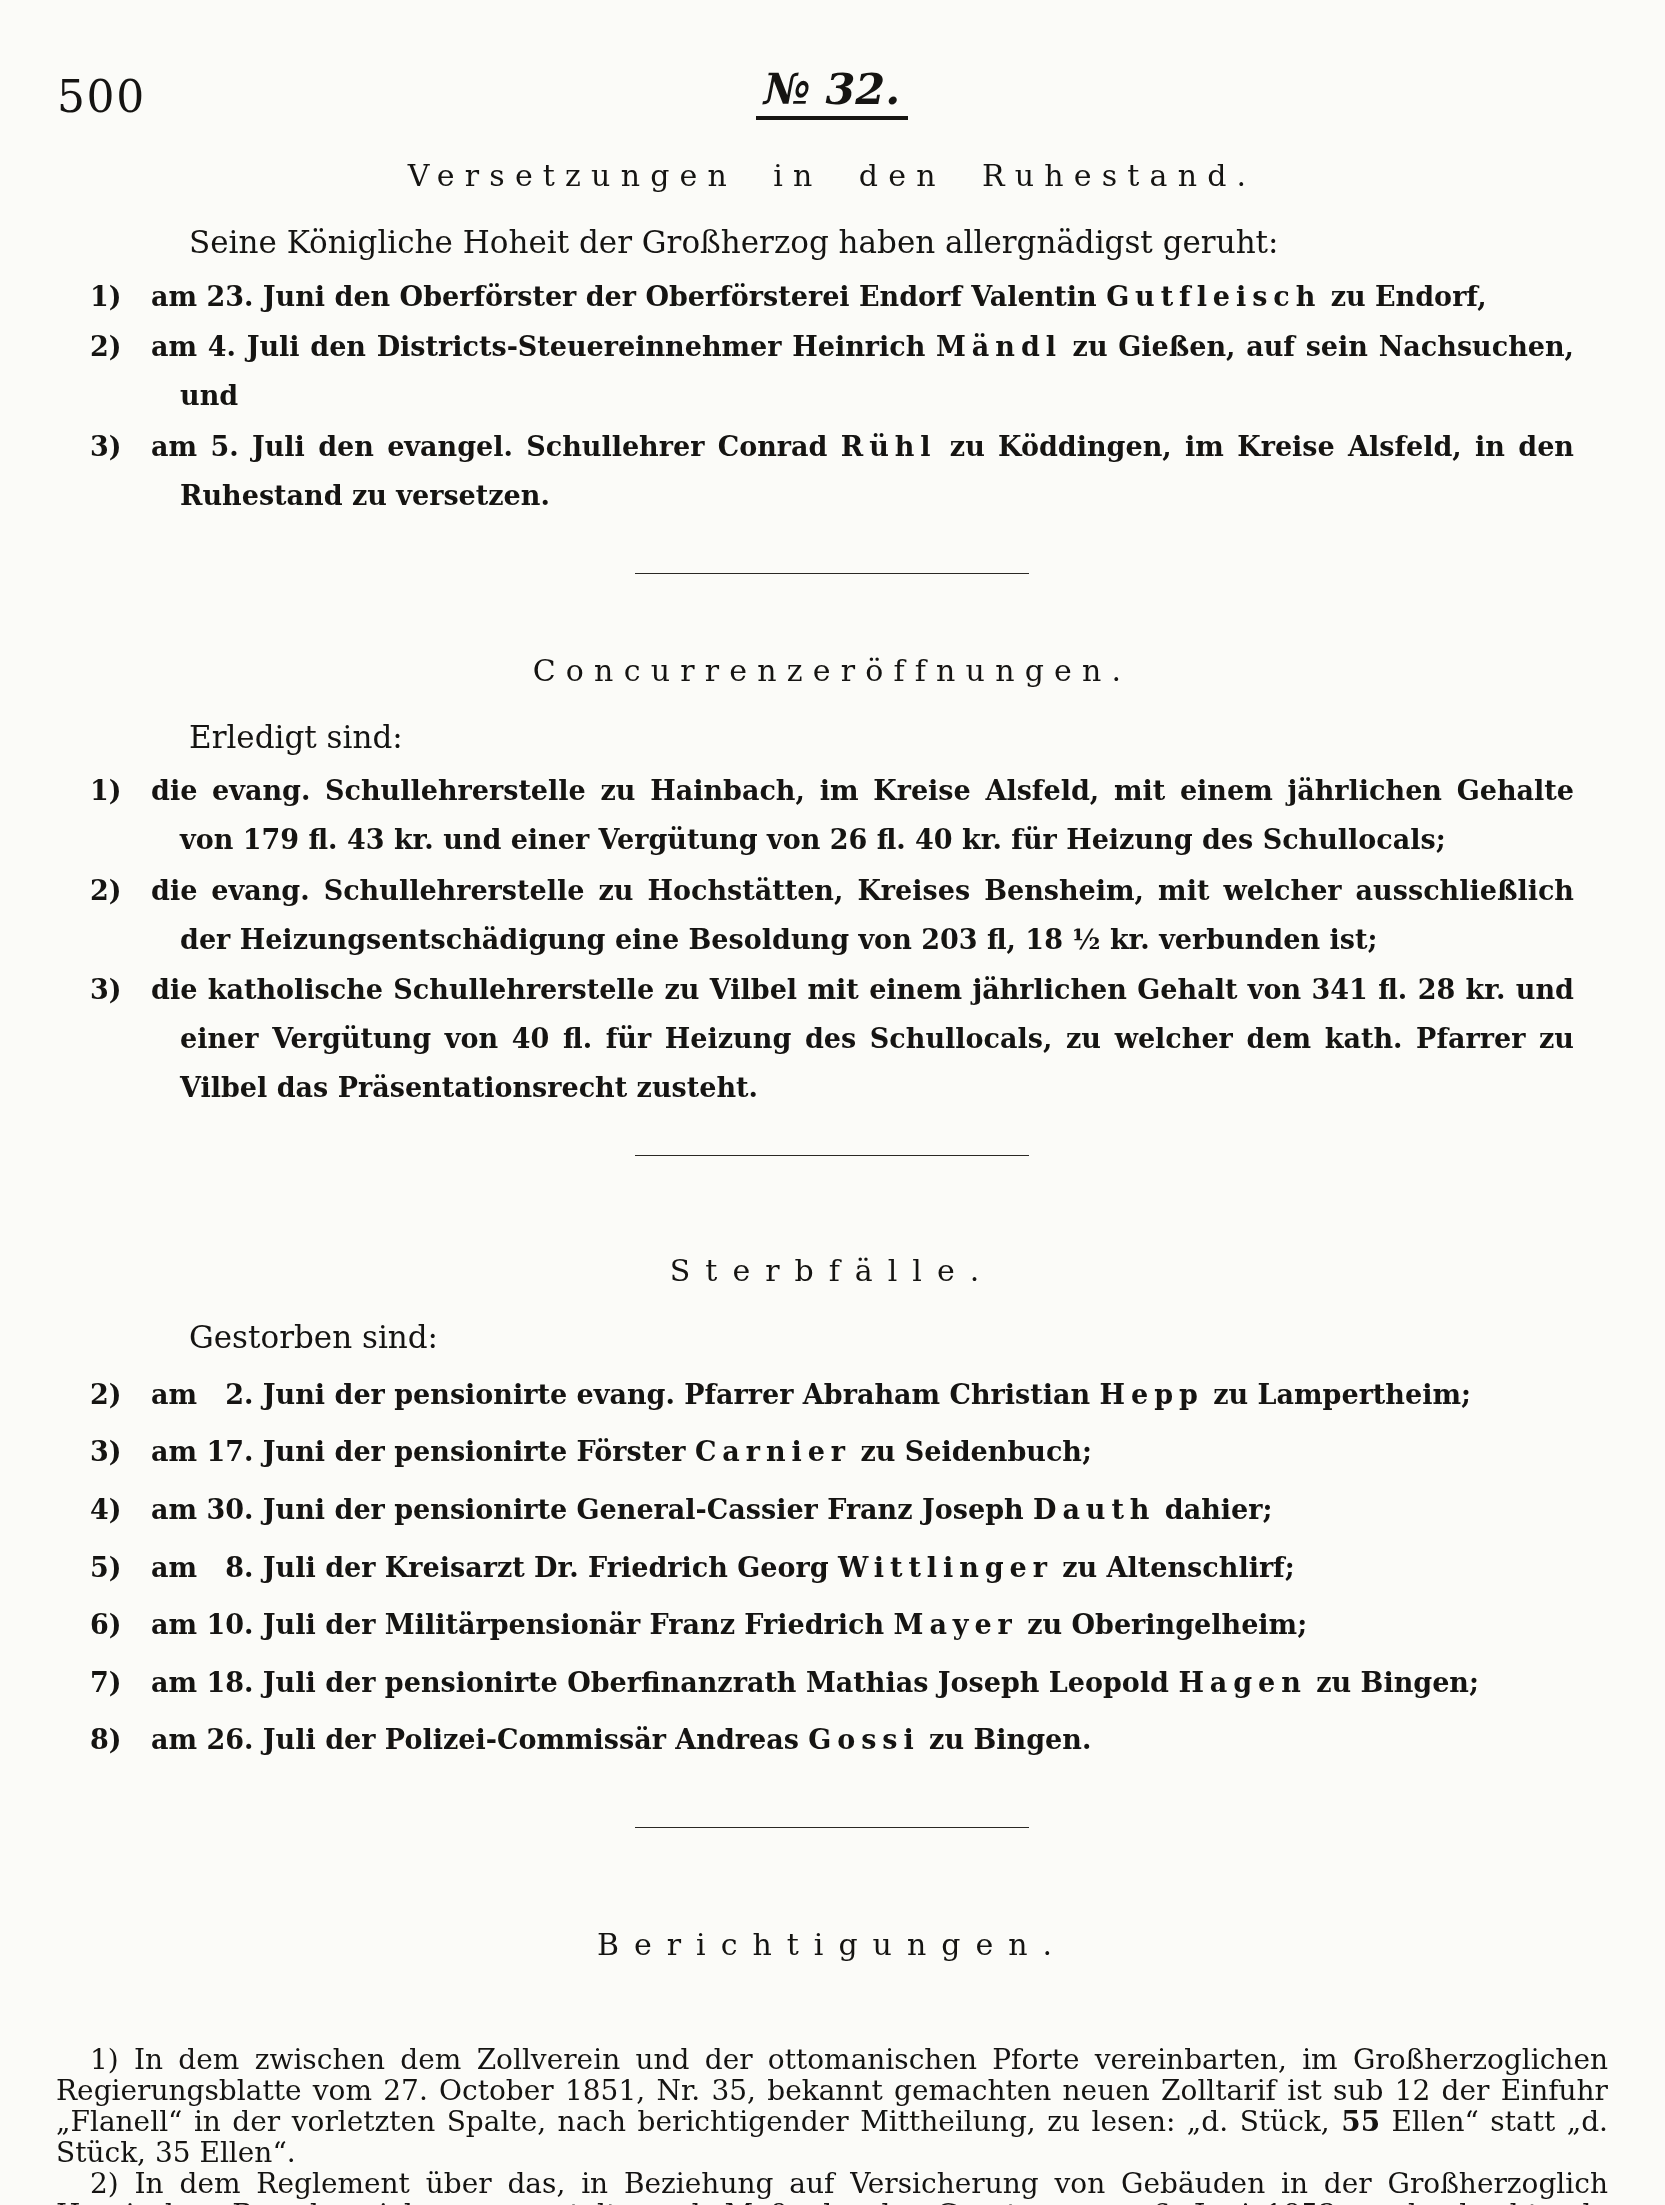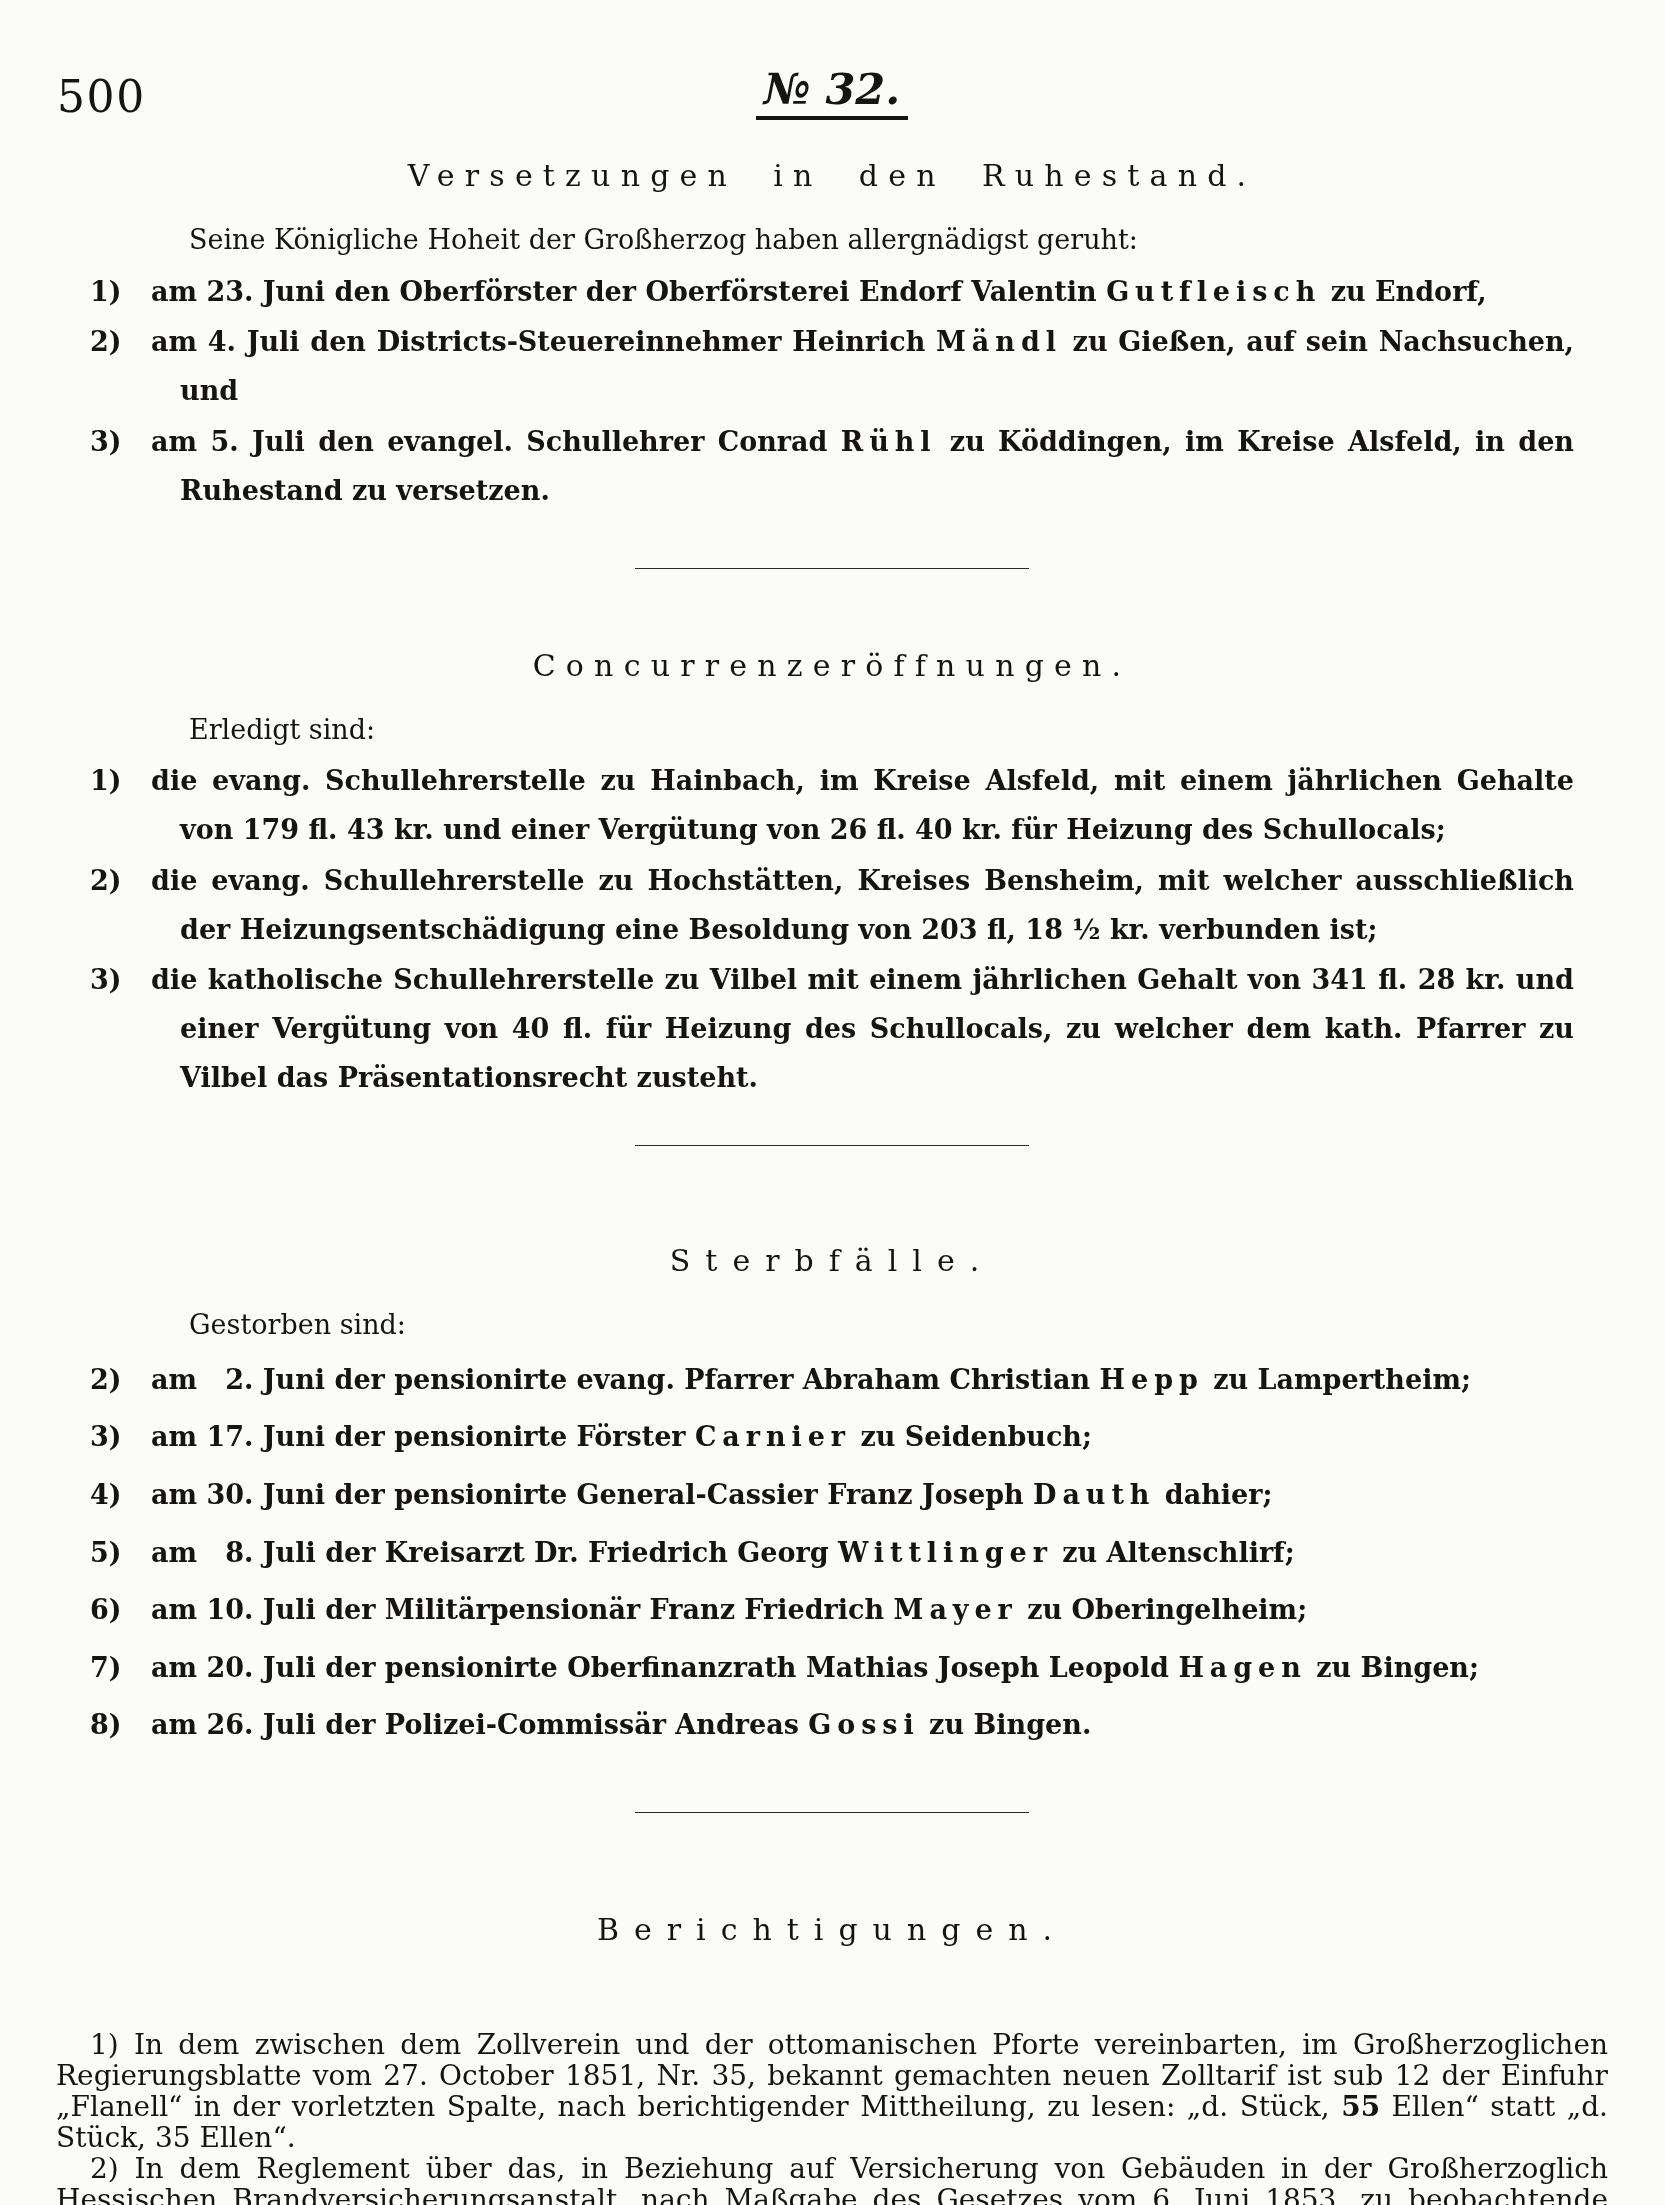--- a/index.html
+++ b/index.html
@@ -35,21 +35,21 @@
   
   .section-heading {
     text-align: center;
     font-size: 30px;
     letter-spacing: 0.34em;
     word-spacing: 0.55em;
     margin: 0;
     font-weight: normal;
   }
   .intro {
-    font-size: 27px;
+    font-size: 31px;
     padding-left: 99px;
     margin: 31px 0 11.5px 0;
   }
   
   .item-list { font-size: 27px; line-height: 49px; }
   .item {
     padding-left: 90px;
     text-indent: -90px;
     text-align: justify;
     margin: 0 0 1.6px 0;
@@ -140,21 +140,21 @@
     <p class="item">
       <span class="num">4)</span><span>am 30. Juni der pensionirte General-Cassier Franz Joseph </span><span class="emph">Dauth</span><span> dahier;</span>
     </p>
     <p class="item">
       <span class="num">5)</span><span>am  8. Juli der Kreisarzt Dr. Friedrich Georg </span><span class="emph">Wittlinger</span><span> zu Altenschlirf;</span>
     </p>
     <p class="item">
       <span class="num">6)</span><span>am 10. Juli der Militärpensionär Franz Friedrich </span><span class="emph">Mayer</span><span> zu Oberingelheim;</span>
     </p>
     <p class="item">
-      <span class="num">7)</span><span>am 20. Juli der pensionirte Oberfinanzrath Mathias Joseph Leopold </span><span class="emph">Hagen</span><span> zu Bingen;</span>
+      <span class="num">7)</span><span>am 18. Juli der pensionirte Oberfinanzrath Mathias Joseph Leopold </span><span class="emph">Hagen</span><span> zu Bingen;</span>
     </p>
     <p class="item">
       <span class="num">8)</span><span>am 26. Juli der Polizei-Commissär Andreas </span><span class="emph">Gossi</span><span> zu Bingen.</span>
     </p>
   </div>
 
   <hr class="rule rule-3">
 
   <h2 class="section-heading sp2">Berichtigungen.</h2>
 

